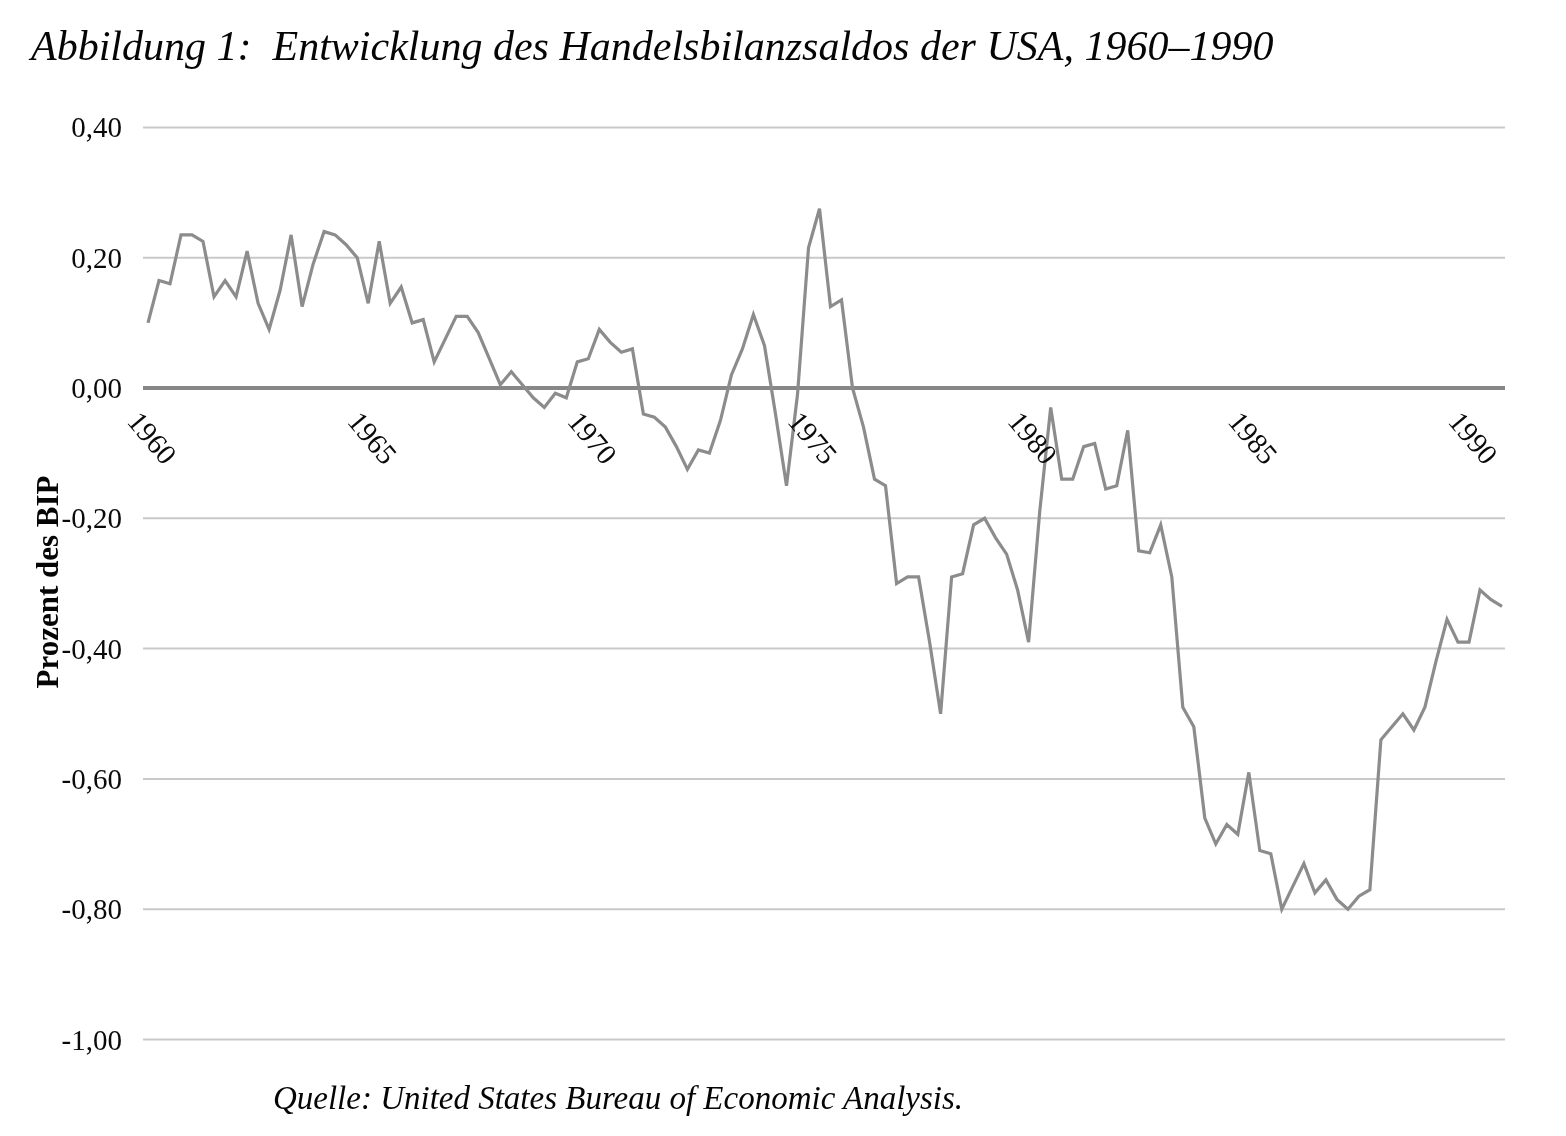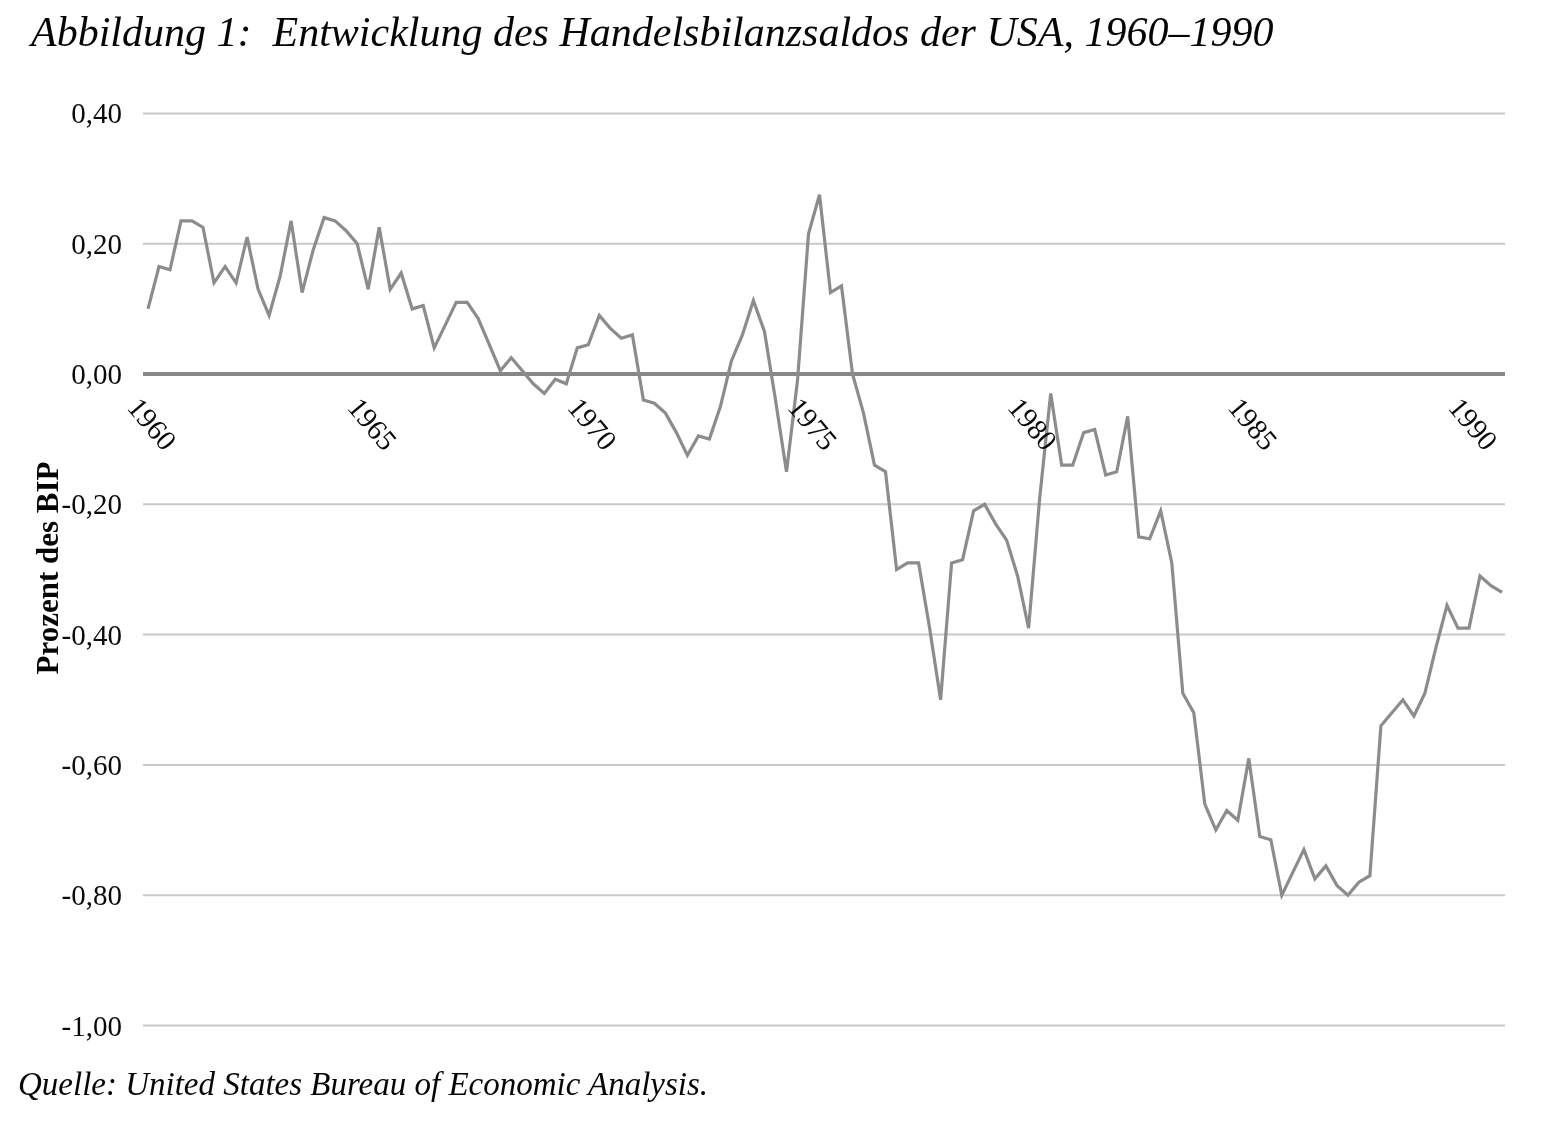--- a/index.html
+++ b/index.html
@@ -6,31 +6,31 @@
   body{
     width:1566px;height:1136px;position:relative;overflow:hidden;
     background:#ffffff;
     font-family:"Liberation Serif","DejaVu Serif",serif;
   }
   .figure-title{
     position:absolute;left:31px;top:6px;width:1520px;
     font-style:italic;font-size:42px;line-height:1.15;color:#050505;
     white-space:pre-wrap;letter-spacing:0px;
   }
-  .chart-wrap{position:absolute;left:0;top:2px;width:1566px;height:872px;}
+  .chart-wrap{position:absolute;left:0;top:16px;width:1566px;height:872px;}
   #chart-svg{position:absolute;left:0;top:0;}
   .y-axis-title{
     position:absolute;left:30px;top:566px;
     transform:rotate(-90deg) translateX(-50%);
     transform-origin:0 0;
     font-weight:bold;font-size:31px;color:#050505;white-space:nowrap;
   }
   .source-note{
     position:absolute;left:18px;top:1064px;width:1200px;
-    font-style:italic;font-size:33px;color:#050505;
+    font-style:italic;font-size:33px;color:#050505;text-align:center;
   }
 </style>
 </head>
 <body>
 
 <div class="chart-wrap">
   <div class="figure-title">Abbildung 1:  Entwicklung des Handelsbilanzsaldos der USA, 1960–1990</div>
   <svg id="chart-svg" width="1566" height="1136" viewBox="0 0 1566 1136">
       <line x1="143" x2="1505" y1="111.4" y2="111.4" stroke="#c9c9c9" stroke-width="2"></line>
       <line x1="143" x2="1505" y1="241.7" y2="241.7" stroke="#c9c9c9" stroke-width="2"></line>

